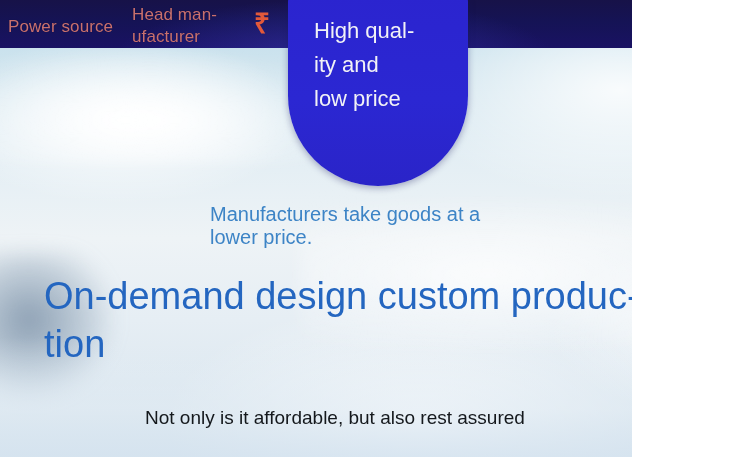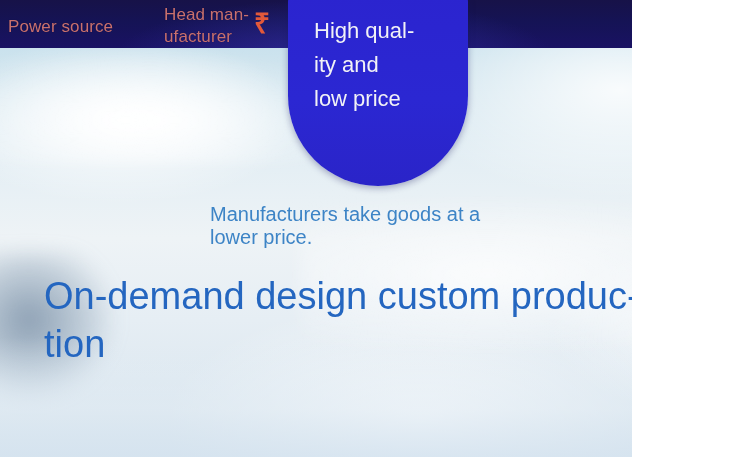--- a/index.html
+++ b/index.html
@@ -85,21 +85,21 @@
   .tb-item {
     position: absolute;
     color: #c9706e;
     font-size: 17px;
     line-height: 22px;
     letter-spacing: 0.1px;
     white-space: pre-line;
     text-shadow: 0 0 1px rgba(0,0,0,0.35);
   }
   .tb-power { left: 8px; top: 16px; }
-  .tb-head  { left: 132px; top: 4px; width: 118px; margin-left: 32px; }
+  .tb-head  { left: 132px; top: 4px; width: 118px; }
   .tb-strong{ left: 480px; top: 4px; width: 236px; }
 
   .rupee-icon {
     position: absolute;
     left: 248px; top: 8px;
     width: 28px; height: 32px;
     color: #e2593a;
     font-size: 28px;
     line-height: 32px;
     font-weight: bold;
@@ -189,14 +189,15 @@
 ity and
 low price</div>
   </div>
 
   <div class="sub-copy">Manufacturers take goods at a
 lower price.</div>
 
   <div class="headline">On-demand design custom produc-
 tion</div>
 
+  <div class="footer-copy">Not only is it affordable, but also rest assured</div>
 
 </div>
 
 </body></html>

